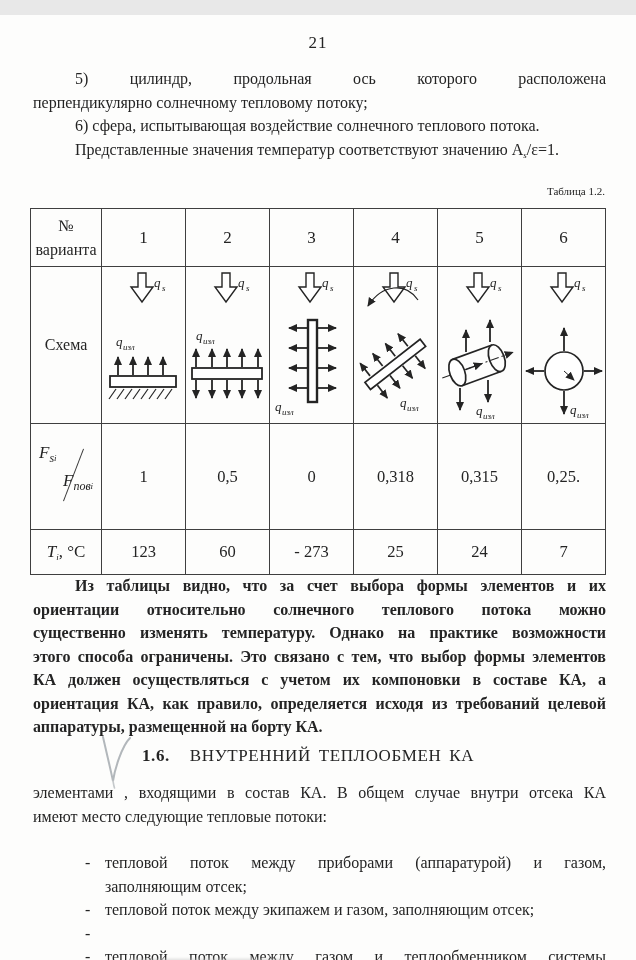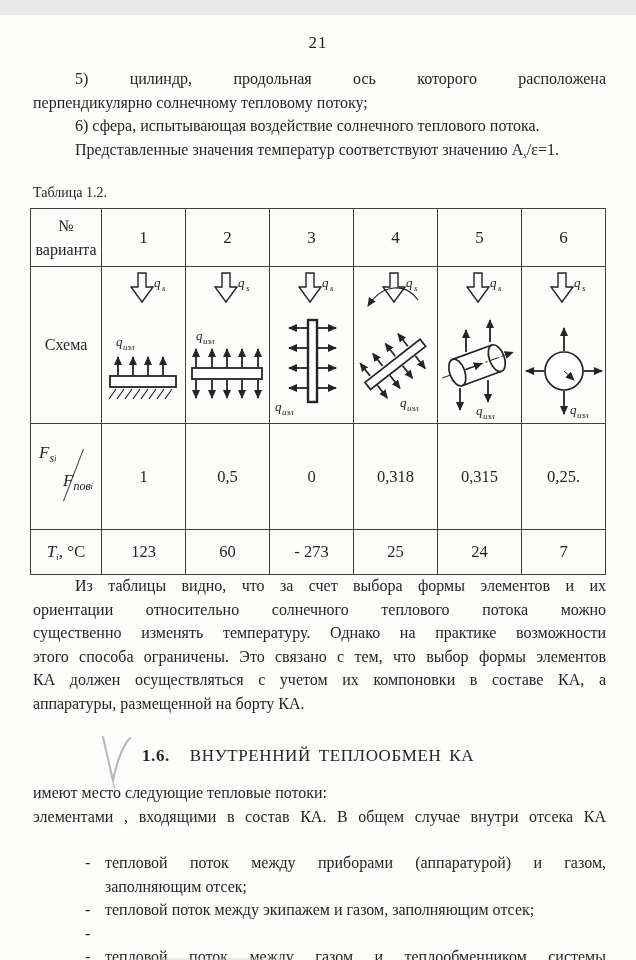--- a/index.html
+++ b/index.html
@@ -9,21 +9,21 @@
     background:#fdfdfc; color:#242424;
     font-family:"Liberation Serif", serif; font-size:16px; overflow:hidden;
   }
   .abs { position:absolute; }
   .line { line-height:23.5px; white-space:normal; }
   .j { text-align:justify; text-align-last:justify; }
   .ind { text-indent:42px; }
   .page-num { top:18px; left:0; width:636px; text-align:center; font-size:17px; letter-spacing:1px; }
 
   .blockA { top:52px; left:33px; width:573px; }
-  .caption { top:170px; left:33px; width:572px; text-align:left; font-size:14px; }
+  .caption { top:170px; left:33px; width:572px; text-align:right; font-size:11px; }
 
   table.t {
     position:absolute; top:193px; left:30px; width:575px;
     border-collapse:collapse; table-layout:fixed;
   }
   table.t td { border:1px solid #3f3f3f; text-align:center; vertical-align:middle; padding:0; }
   tr.hdr  { height:58px; }
   tr.schm { height:157px; }
   tr.fsr  { height:106px; }
   tr.tir  { height:45px; }
@@ -36,21 +36,21 @@
   .frac i { font-size:17px; }
   .fnum { position:absolute; left:0; top:-4px; }
   .fden { position:absolute; left:24px; top:24px; }
   .fslash { position:absolute; left:34px; top:0px; width:1.3px; height:56px; background:#3a3a3a; transform:rotate(21deg); }
   .s1 { font-size:12px; vertical-align:-4px; font-style:italic; }
   .s2 { font-size:9px;  vertical-align:-3px; font-style:italic; }
   .ti-label { font-size:17px; }
   .ti-label i { font-style:italic; }
   .vals { font-size:16.5px; }
 
-  .blockB { top:559px; left:33px; width:573px; }
+  .blockB { top:559px; left:33px; width:573px;font-weight:bold; }
   .heading { top:731px; left:0; width:636px; text-align:center; font-size:17px; letter-spacing:.6px; word-spacing:3px; transform:translateX(-10px); }
   .heading .hnum { margin-right:20px;font-weight:bold; }
   .blockC { top:766px; left:33px; width:573px; }
   .bullets { top:836px; left:33px; width:573px; }
   .bline { display:flex; }
   .bline .dash { width:20px; margin-left:52px; flex:none; }
   .bline .dash.empty { visibility:hidden; }
   .bline .btext { flex:1; }
 
   .check-annot { top:716px; left:96px; opacity:.75; }
@@ -299,35 +299,36 @@
     </tr>
   </tbody>
     </table>
 
   <div class="abs blockB">
     <div class="line ind j">Из таблицы видно, что за счет выбора формы элементов и их</div>
     <div class="line j">ориентации относительно солнечного теплового потока можно</div>
     <div class="line j">существенно изменять температуру. Однако на практике возможности</div>
     <div class="line j">этого способа ограничены. Это связано с тем, что выбор формы элементов</div>
     <div class="line j">КА должен осуществляться с учетом их компоновки в составе КА, а</div>
+    <div class="line j">ориентация КА, как правило, определяется исходя из требований целевой</div>
     <div class="line">аппаратуры, размещенной на борту КА.</div>
   </div>
 
   <svg class="abs check-annot" width="42" height="58" viewBox="0 0 42 58">
     <path d="M7,6 C10,19 14,36 17,50 C19,37 26,15 34,7" fill="none" stroke="#9aa0a6" stroke-width="2" stroke-linecap="round"></path>
     <path d="M17,50 C17.5,53 18,55.5 18.5,57" fill="none" stroke="#b3b8bb" stroke-width="1.6" stroke-linecap="round"></path>
   </svg>
 
   <div class="abs heading">
     <span class="hnum">1.6.</span><span>ВНУТРЕННИЙ ТЕПЛООБМЕН КА</span>
   </div>
 
   <div class="abs blockC">
+    <div class="line j">элементами , входящими в состав КА. В общем случае внутри отсека КА</div>
     <div class="line">имеют место следующие тепловые потоки:</div>
-    <div class="line j">элементами , входящими в состав КА. В общем случае внутри отсека КА</div>
   </div>
 
   <div class="abs bullets">
     <div class="bline line">
       <span class="dash">-</span>
       <span class="btext j">тепловой поток между приборами (аппаратурой) и газом,</span>
     </div>
     <div class="bline line">
       <span class="dash empty">-</span>
       <span class="btext">заполняющим отсек;</span>

